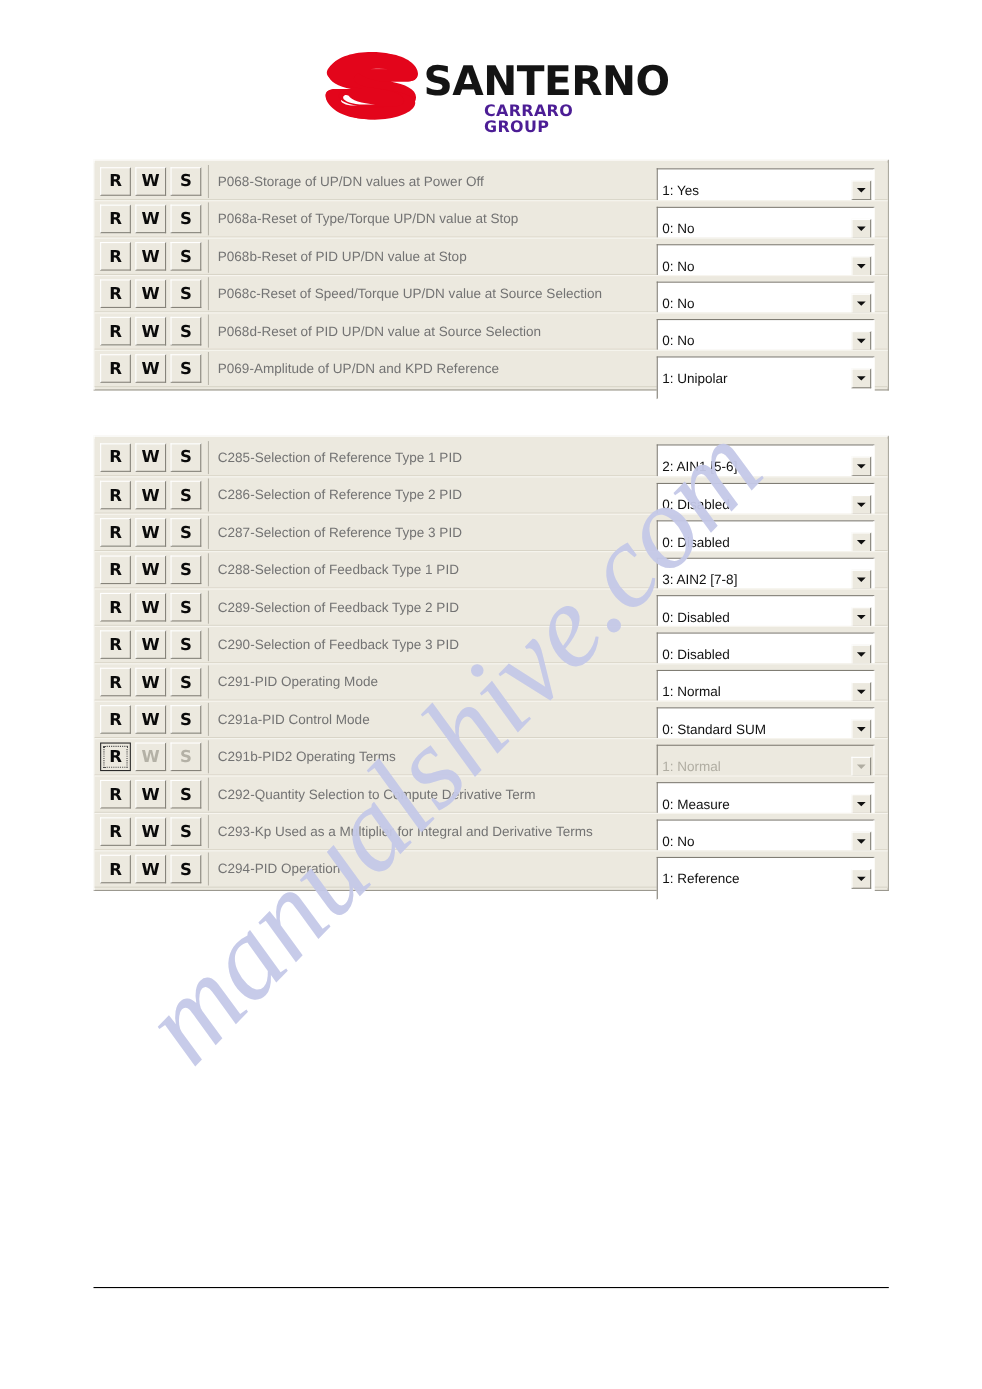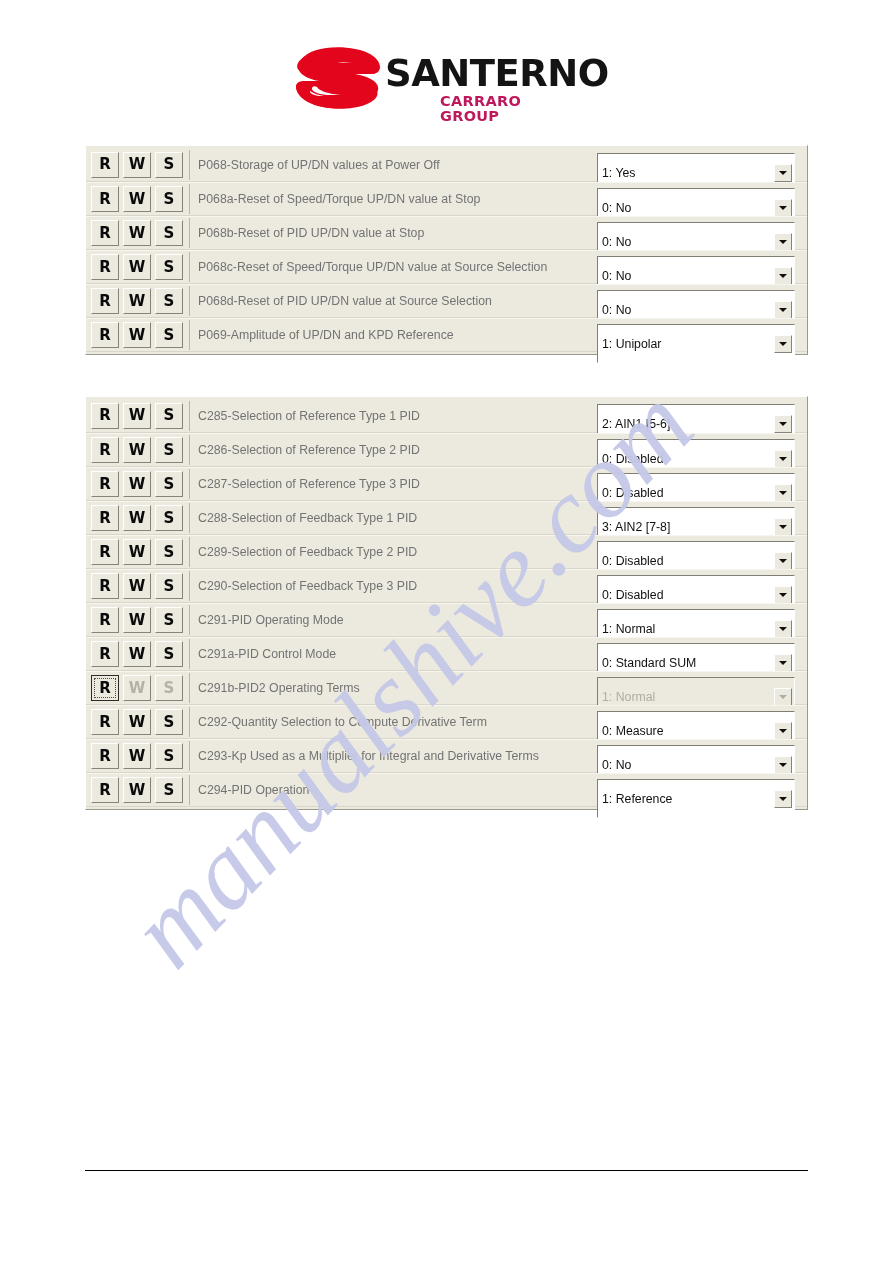--- a/index.html
+++ b/index.html
@@ -54,21 +54,21 @@
     color: #141414;
     line-height: 1;
   }
   #logo-tagline {
     position: absolute;
     left: 145px; top: 47px;
     font-family: "DejaVu Sans", sans-serif;
     font-weight: bold;
     font-size: 14.5px;
     letter-spacing: 0.3px;
-    color: #be185d;
+    color: #4c1d95;
     line-height: 1;
   }
 
   
   .panel {
     position: absolute;
     left: 85px;
     width: 723px;
     background: #ece9df;
     border-top: 1px solid #ffffff;
@@ -241,21 +241,21 @@
         </div>
       </div>
     </div>
     <div class="prow">
       <div class="btn-group">
         <div class="rws-btn">R</div>
         <div class="rws-btn">W</div>
         <div class="rws-btn">S</div>
       </div>
       <div class="sep"></div>
-      <div class="plabel">P068a-Reset of Speed/Torque UP/DN value at Stop</div>
+      <div class="plabel">P068a-Reset of Type/Torque UP/DN value at Stop</div>
       <div class="combo">
         <div class="combo-value">0: No</div>
         <div class="combo-arrow">
           <i></i>
         </div>
       </div>
     </div>
     <div class="prow">
       <div class="btn-group">
         <div class="rws-btn">R</div>

